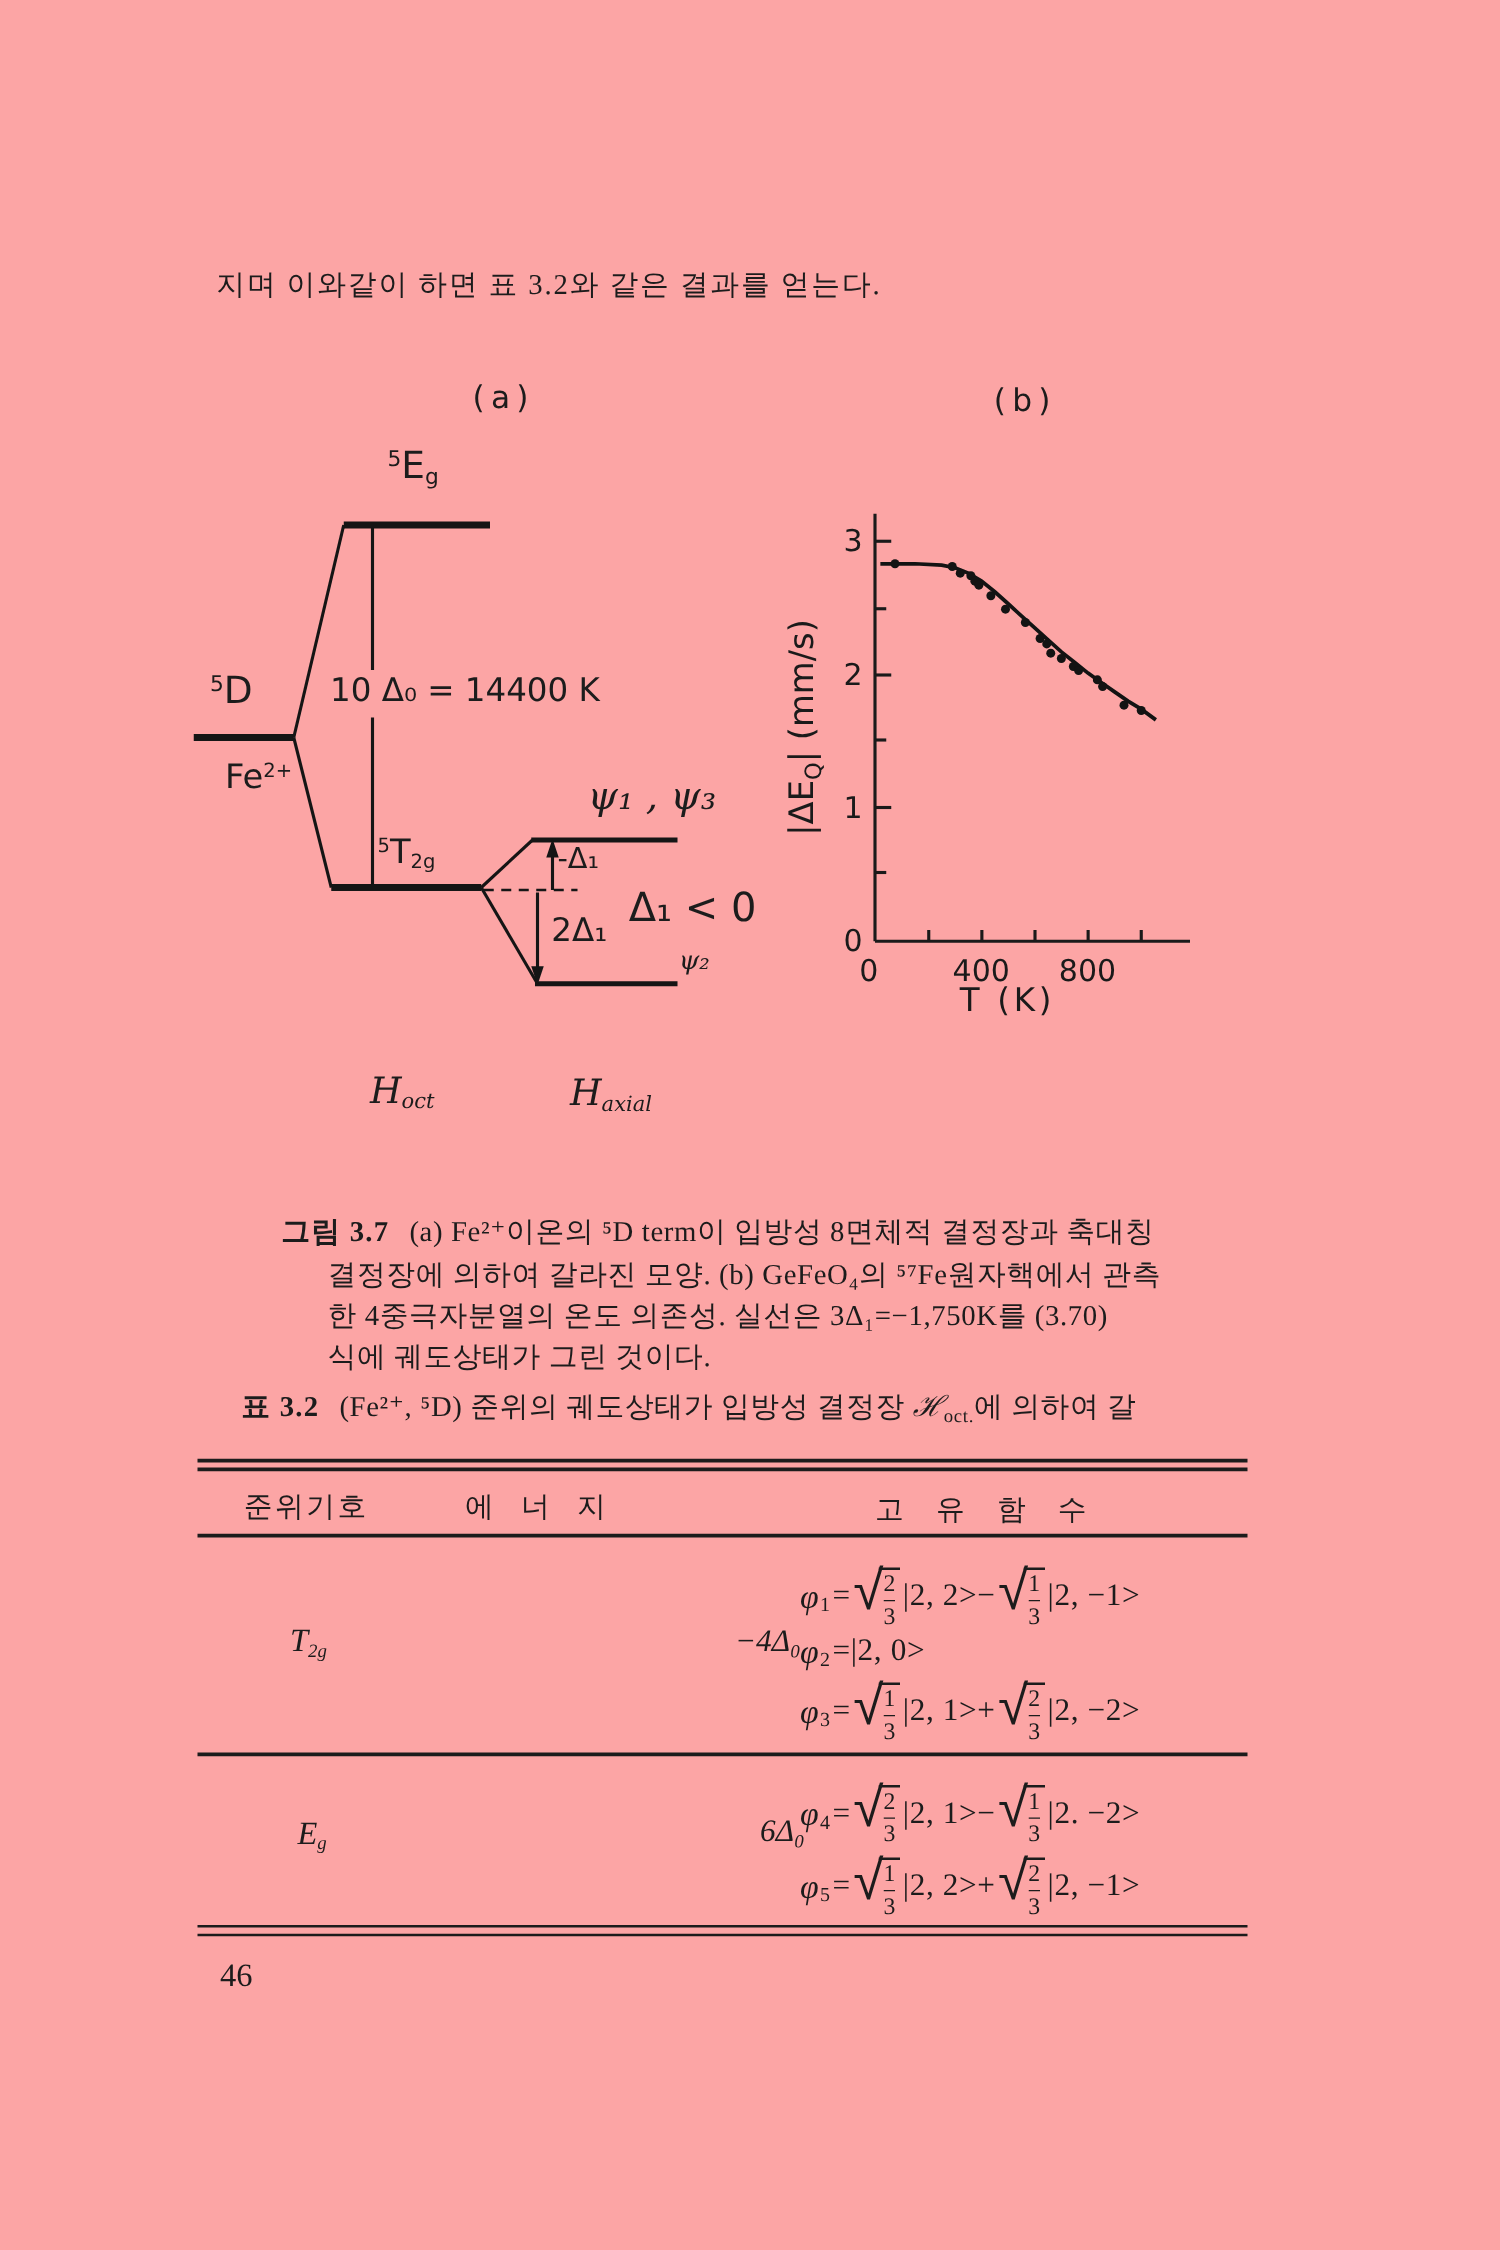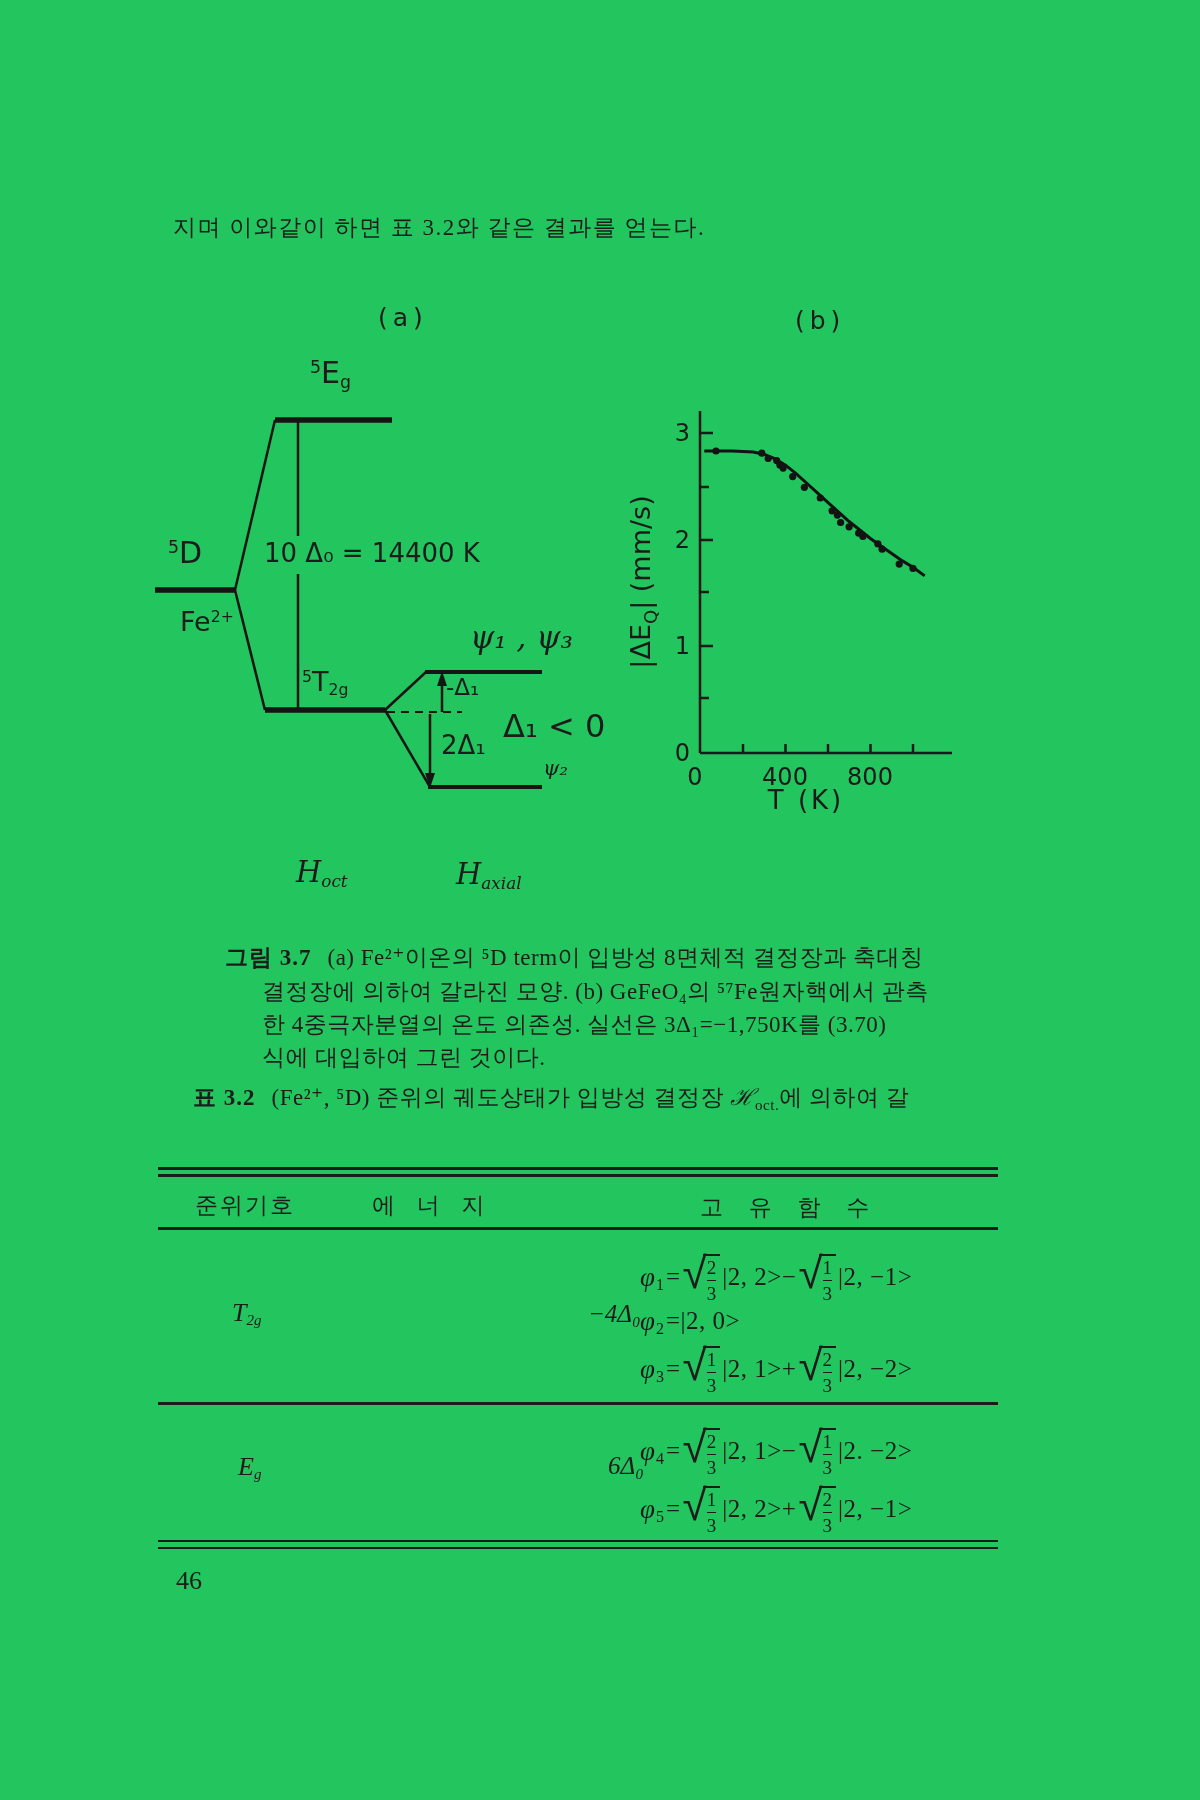--- a/index.html
+++ b/index.html
@@ -1,27 +1,27 @@
 <!DOCTYPE html>
 <html><head>
 <meta charset="utf-8">
 <style>
   html,body{margin:0;padding:0;background:#d9d9d9;}
-  .page{position:relative;width:1200px;height:1800px;background:#22c55e;overflow:hidden;
+  .page{position:relative;width:1200px;height:1800px;background:#fca5a5;overflow:hidden;
         font-family:"Liberation Serif","DejaVu Serif",serif;color:#1c1c1c;}
   .intro{position:absolute;left:173px;top:212px;font-size:23px;letter-spacing:1.5px;margin:0;}
   .fig-label{position:absolute;font-family:"DejaVu Sans",sans-serif;font-size:25px;letter-spacing:5px;}
   svg{position:absolute;overflow:visible;}
   
   .dlabel{position:absolute;font-family:"DejaVu Sans","Liberation Sans",sans-serif;line-height:1;white-space:nowrap;}
   .dsup{font-size:0.58em;vertical-align:0.55em;}
   .dsub{font-size:0.58em;vertical-align:-0.28em;}
   .serif-it{font-family:"DejaVu Serif","Liberation Serif",serif;font-style:italic;}
   
-  .cap-line{position:absolute;font-size:23px;white-space:nowrap;letter-spacing:0.5px;}
+  .cap-line{position:absolute;font-size:23px;white-space:nowrap;letter-spacing:0.5px;margin-top:28px;}
   .cap-label{font-weight:bold;margin-right:16px;letter-spacing:1px;}
   
   .rule{position:absolute;background:#1c1c1c;}
   .th{position:absolute;font-size:23px;white-space:nowrap;}
   .symbol{position:absolute;font-size:26px;font-style:italic;white-space:nowrap;}
   .symbol .dsub{font-style:italic;}
   .energy{position:absolute;font-size:25px;font-style:italic;white-space:nowrap;}
   .formula-col{position:absolute;display:flex;flex-direction:column;}
   .formula{display:flex;align-items:center;font-size:25px;height:54px;white-space:nowrap;}
   .formula.short{height:34px;}
@@ -144,21 +144,21 @@
       <text transform="translate(30,187) rotate(-90)" text-anchor="middle" font-size="27"><tspan>|ΔE</tspan><tspan dy="7" font-size="18">Q</tspan><tspan dy="-7">| (mm/s)</tspan></text>
       <text x="186" y="414" text-anchor="middle" font-size="26" letter-spacing="3">T (K)</text>
     </g>
   </svg>
 
   <div class="cap-line" style="left:225px;top:942px">
     <span class="cap-label">그림 3.7</span><span>(a) Fe²⁺이온의 ⁵D term이 입방성 8면체적 결정장과 축대칭</span>
   </div>
   <div class="cap-line" style="left:262px;top:976px">결정장에 의하여 갈라진 모양. (b) GeFeO₄의 ⁵⁷Fe원자핵에서 관측</div>
   <div class="cap-line" style="left:262px;top:1009px">한 4중극자분열의 온도 의존성. 실선은 3Δ₁=−1,750K를 (3.70)</div>
-  <div class="cap-line" style="left:262px;top:1042px">식에 대입하여 그린 것이다.</div>
+  <div class="cap-line" style="left:262px;top:1042px">식에 궤도상태가 그린 것이다.</div>
 
   <div class="cap-line" style="left:193px;top:1080px">
     <span class="cap-label">표 3.2</span><span>(Fe²⁺, ⁵D) 준위의 궤도상태가 입방성 결정장 </span><span class="serif-it">ℋ</span><span class="cap-sub">oct.</span><span>에 의하여 갈</span>
   </div>
 
   <div class="rule" style="left:158px;top:1167px;width:840px;height:2.5px"></div>
   <div class="rule" style="left:158px;top:1174px;width:840px;height:2.5px"></div>
   <div class="rule" style="left:158px;top:1227px;width:840px;height:3px"></div>
   <div class="rule" style="left:158px;top:1402px;width:840px;height:2.5px"></div>
   <div class="rule" style="left:158px;top:1540px;width:840px;height:2px"></div>

